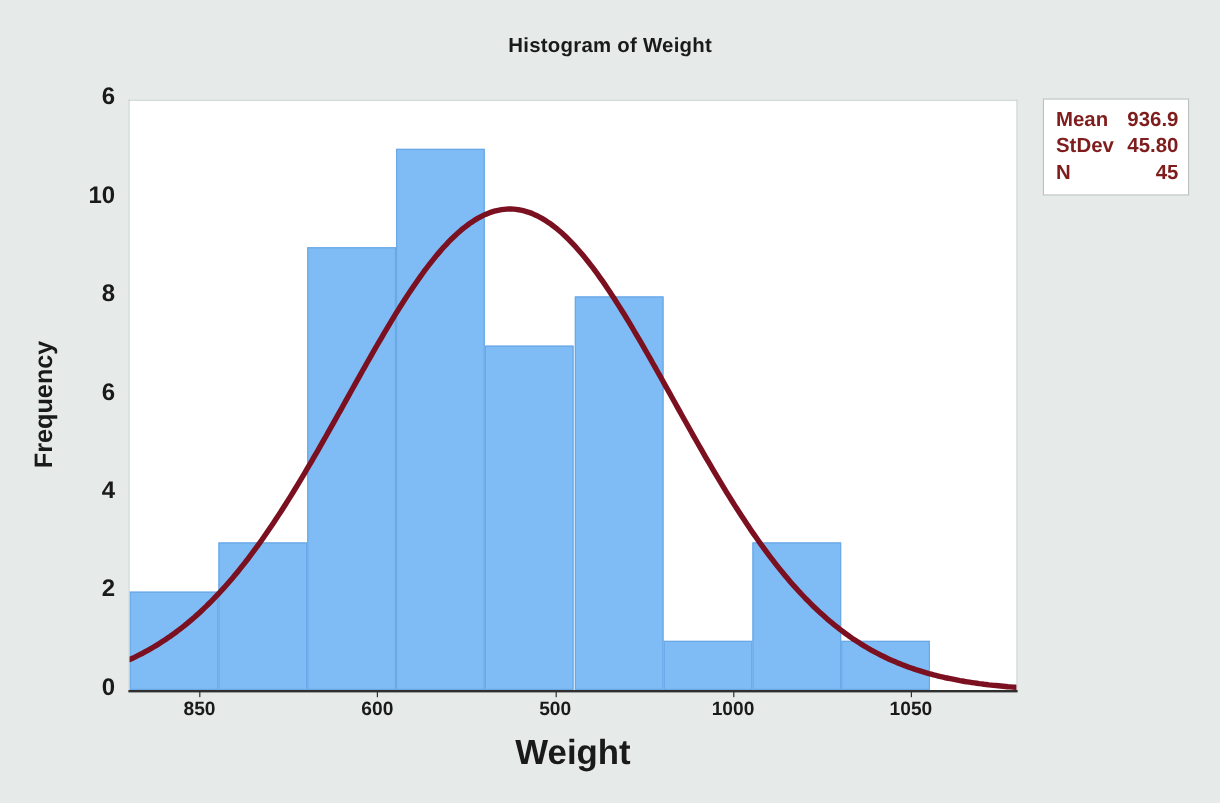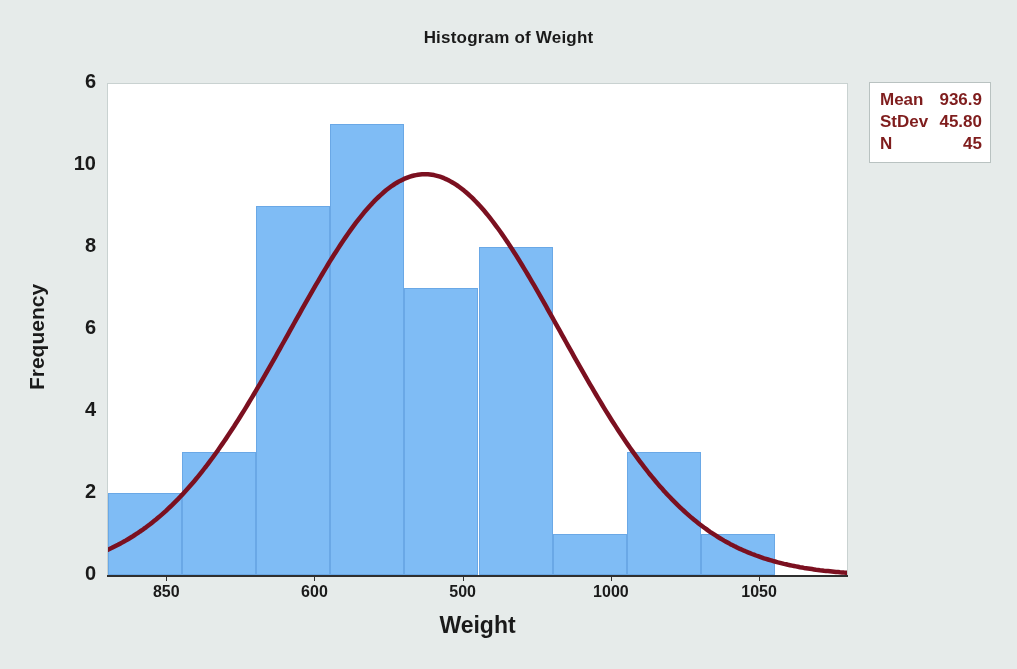--- a/index.html
+++ b/index.html
@@ -126,21 +126,21 @@
     color: #1a1a1a;
     transform: rotate(-90deg);
   }
 
   #x-axis-title {
     position: absolute;
     left: 107px;
     top: 612px;
     width: 741px;
     text-align: center;
-    font-size: 23px;
+    font-size: 29px;
     font-weight: bold;
     color: #1a1a1a;
   }
 
   
   #stats-box {
     position: absolute;
     left: 869px;
     top: 82px;
     width: 122px;

